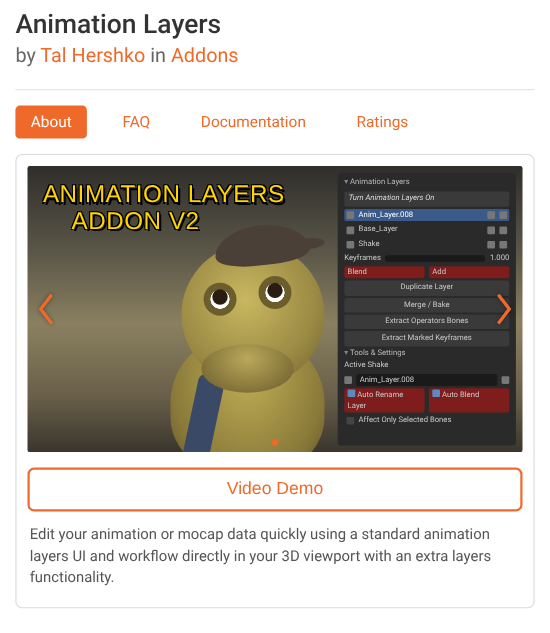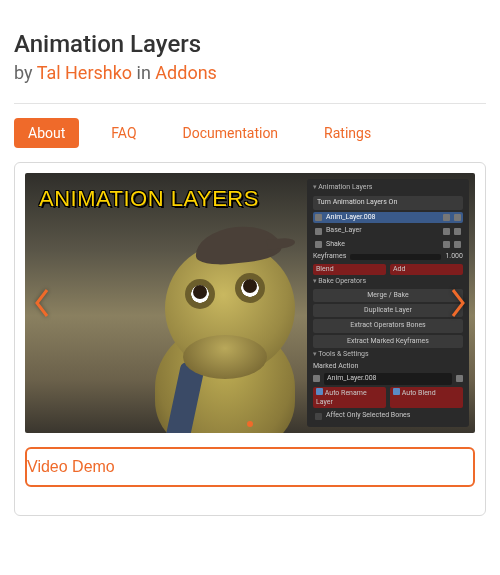--- a/index.html
+++ b/index.html
@@ -3,21 +3,21 @@
 <meta charset="utf-8">
 <style>
   * { box-sizing: border-box; margin: 0; padding: 0; }
   body {
     font-family: -apple-system, BlinkMacSystemFont, "Segoe UI", Roboto, Helvetica, Arial, sans-serif;
     background: #fff;
     color: #333;
     width: 500px;
     font-size: 14px;
   }
-  .page { padding: 26px 14px 20px; }
+  .page { padding: 4px 14px 20px; }
   h1 {
     font-size: 24px;
     font-weight: 500;
     color: #333;
     margin: 4px 0 4px;
   }
   .byline {
     color: #666;
     font-size: 18px;
     margin-bottom: 20px;
@@ -143,20 +143,21 @@
   }
   .p-sec { font-size: 7px; color: #bbb; }
   .p-sec::before { content: "▸ "; color: #888; }
   .p-sec.open::before { content: "▾ "; }
   .p-toggle {
     margin-top: 2px;
     padding: 2px 4px;
     background: #3a3a3a;
     border-radius: 2px;
     color: #ddd;
+    font-style: italic;
   }
   .p-row {
     display: flex; align-items: center; gap: 4px;
     padding: 1px 2px;
     border-radius: 2px;
   }
   .p-row.hl { background: #3a5a8a; color: #fff; }
   .eyeic, .sq { width: 7px; height: 7px; background: #777; border-radius: 1px; display:inline-block; }
   .slider {
     height: 6px; width: 100%;
@@ -196,21 +197,21 @@
   .video-btn {
     display: block;
     width: 100%;
     margin: 14px 0 12px;
     padding: 9px 0;
     border: 2px solid #ef6a2a;
     border-radius: 6px;
     background: #fff;
     color: #ef6a2a;
     font-size: 16px;
-    text-align: left;
+    text-align: center;
     cursor: pointer;
   }
   .desc {
     color: #555;
     font-size: 13.5px;
     line-height: 1.45;
     padding: 0 2px;
   }
 </style>
 </head>
@@ -239,20 +240,21 @@
         <div class="strap"></div>
         <div class="c-head"></div>
         <div class="c-hat"></div>
         <div class="eye l"></div>
         <div class="eye r"></div>
         <div class="mouth"></div>
       </div>
 
       <div class="hero-title">
         <div>ANIMATION LAYERS</div>
+        <div style="padding-left:26px">ADDON V2</div>
       </div>
 
       <div class="panel">
         <div class="p-sec open">Animation Layers</div>
         <div class="p-toggle">Turn Animation Layers On</div>
         <div class="p-row hl">
             <span class="eyeic"></span>
             <span>Anim_Layer.008</span>
             <span class="grow"></span>
             <span class="sq"></span>
@@ -274,27 +276,26 @@
           </div>
         <div class="p-field">
             <span>Keyframes</span>
             <div class="box slider" title=""></div>
             <span>1.000</span>
           </div>
         <div class="p-twin">
             <div>Blend</div>
             <div>Add</div>
           </div>
-        <div class="p-sec open">Bake Operators</div>
+        <div class="p-btn">Duplicate Layer</div>
         <div class="p-btn">Merge / Bake</div>
-        <div class="p-btn">Duplicate Layer</div>
         <div class="p-btn">Extract Operators Bones</div>
         <div class="p-btn">Extract Marked Keyframes</div>
         <div class="p-sec open">Tools &amp; Settings</div>
-        <div>Marked Action</div>
+        <div>Active Shake</div>
         <div class="p-field">
             <span class="sq"></span>
             <div class="box">Anim_Layer.008</div>
             <span class="sq"></span>
           </div>
         <div class="p-twin">
             <div><span class="chk"></span> <span>Auto Rename Layer</span></div>
             <div><span class="chk"></span> <span>Auto Blend</span></div>
           </div>
         <div class="p-row">
@@ -314,14 +315,15 @@
             <polyline points="4,4 14,17 4,30"></polyline>
           </svg>
       </div>
       <div class="dots">
         <div class="dot"></div>
       </div>
     </div>
 
     <button class="video-btn">Video Demo</button>
 
+    <p class="desc">Edit your animation or mocap data quickly using a standard animation layers UI and workflow directly in your 3D viewport with an extra layers functionality.</p>
   </div>
 </div>
 
 </body></html>

